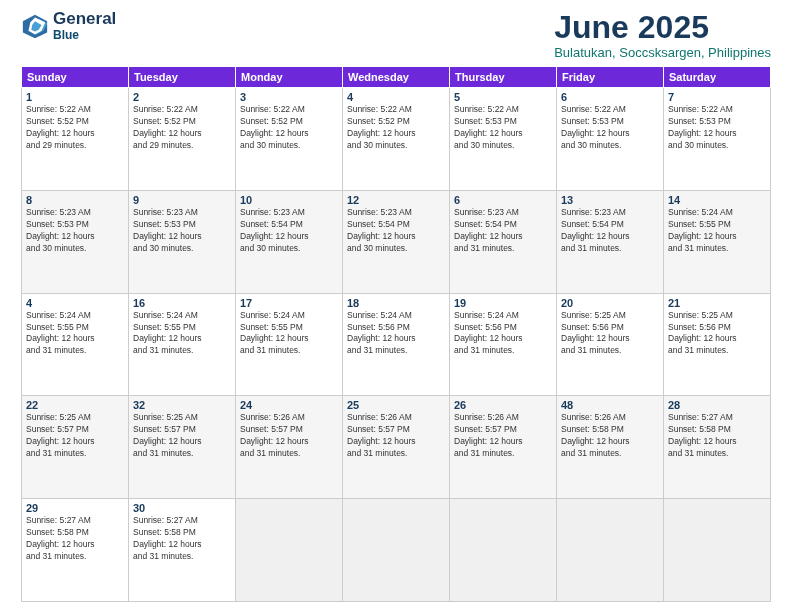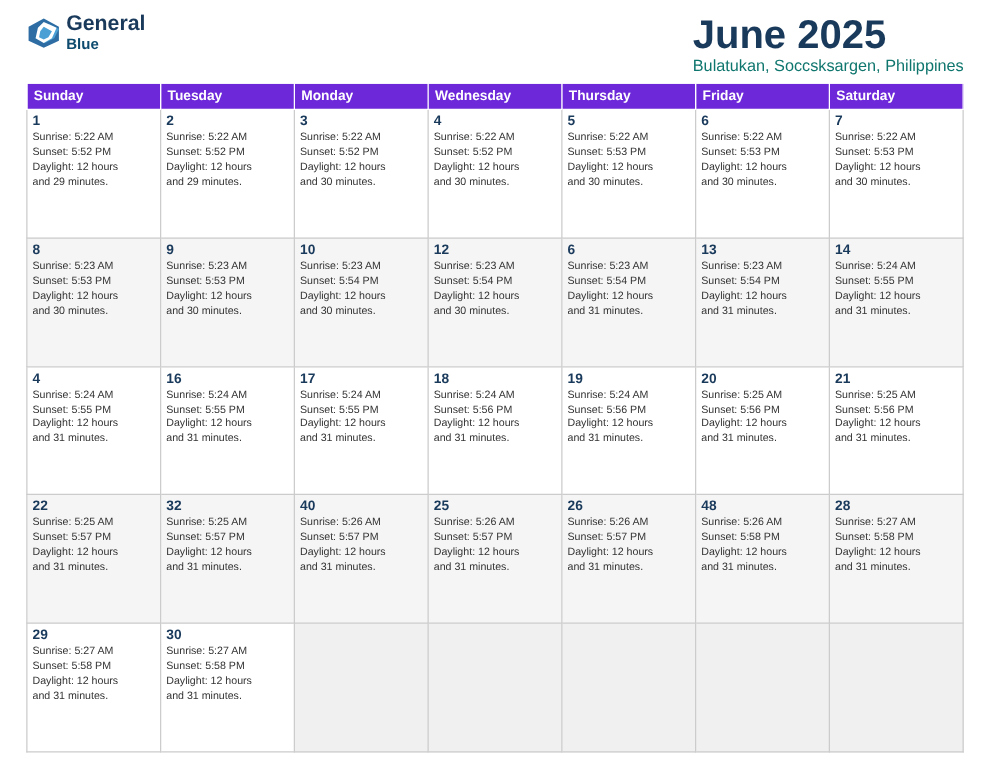--- a/index.html
+++ b/index.html
@@ -284,21 +284,21 @@
 and 31 minutes.</div>
           </td>
           <td>
             <span class="day-number">32</span>
             <div class="day-info" style="white-space: pre-line;">Sunrise: 5:25 AM
 Sunset: 5:57 PM
 Daylight: 12 hours
 and 31 minutes.</div>
           </td>
           <td>
-            <span class="day-number">40</span>
+            <span class="day-number">24</span>
             <div class="day-info" style="white-space: pre-line;">Sunrise: 5:26 AM
 Sunset: 5:57 PM
 Daylight: 12 hours
 and 31 minutes.</div>
           </td>
           <td>
             <span class="day-number">25</span>
             <div class="day-info" style="white-space: pre-line;">Sunrise: 5:26 AM
 Sunset: 5:57 PM
 Daylight: 12 hours

